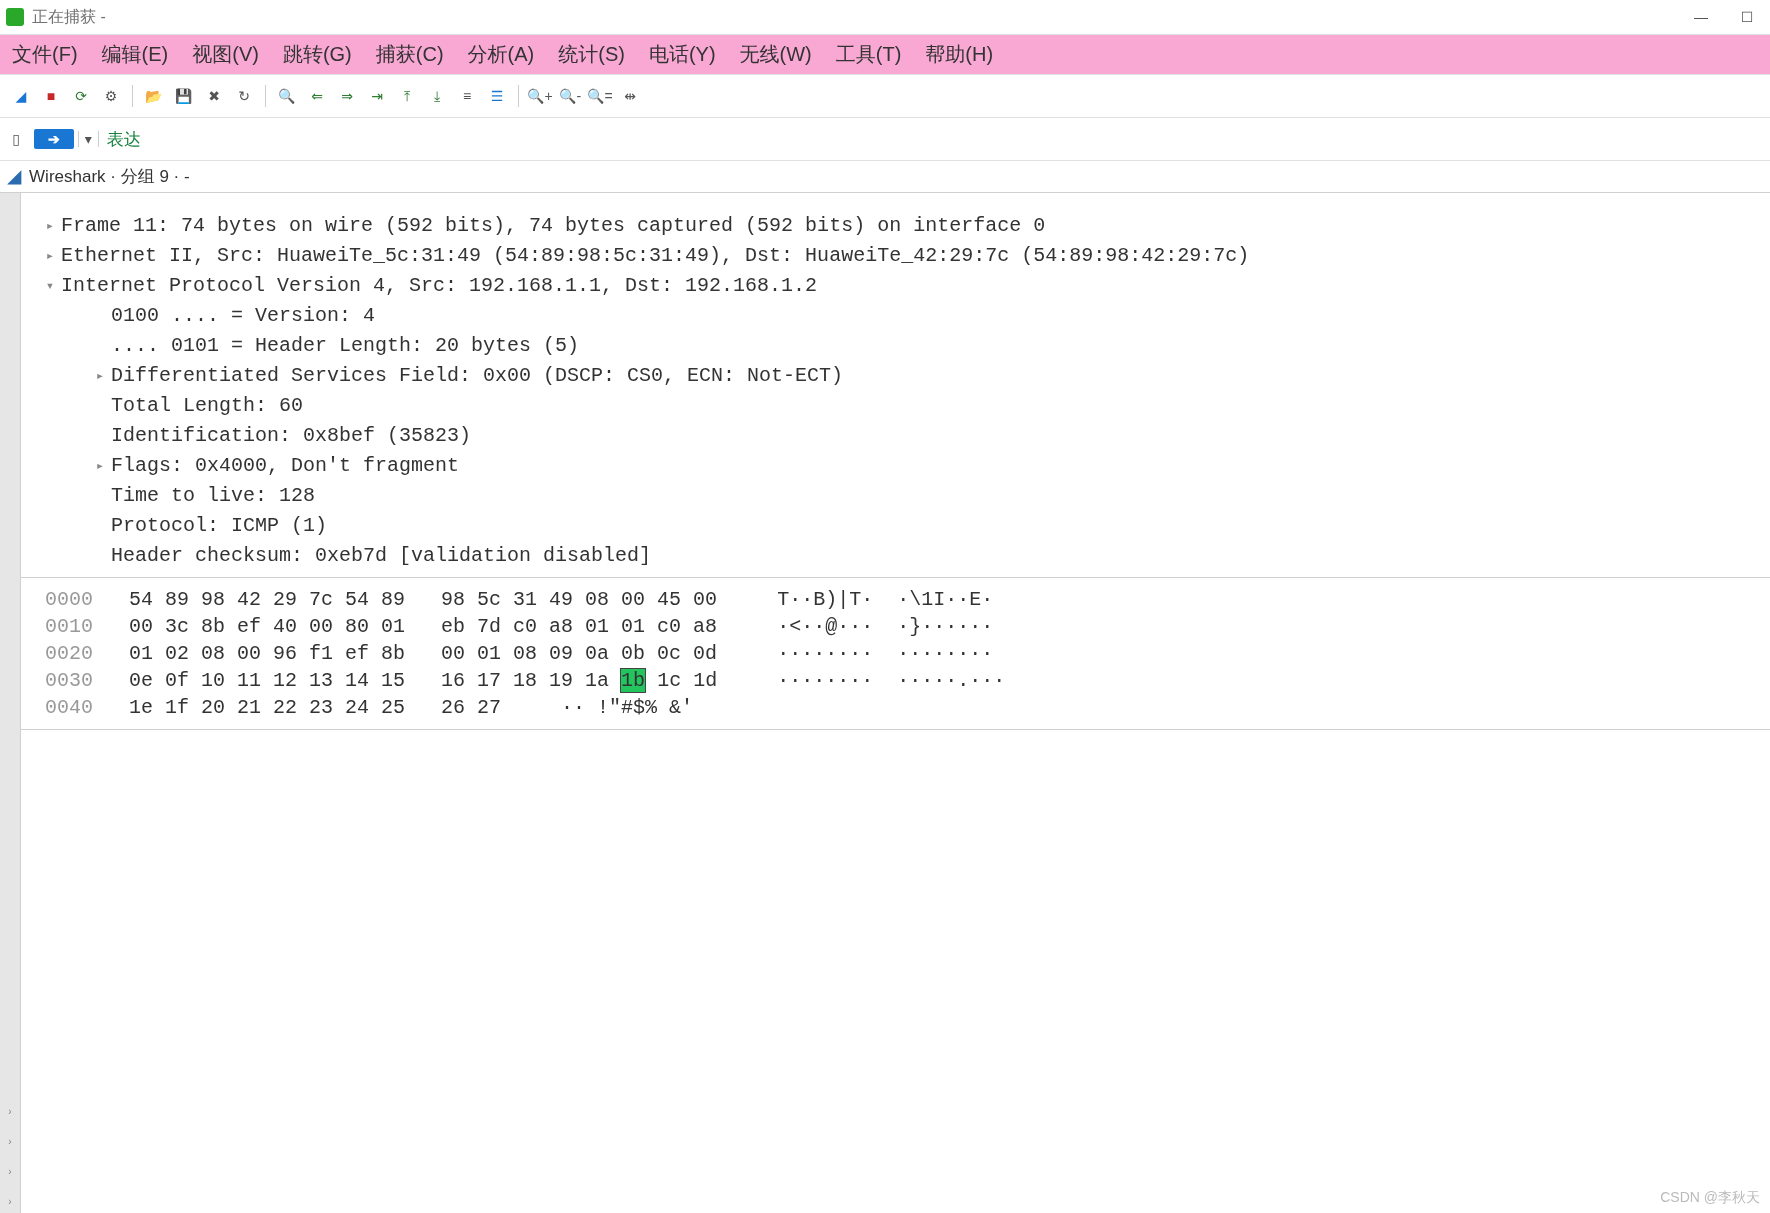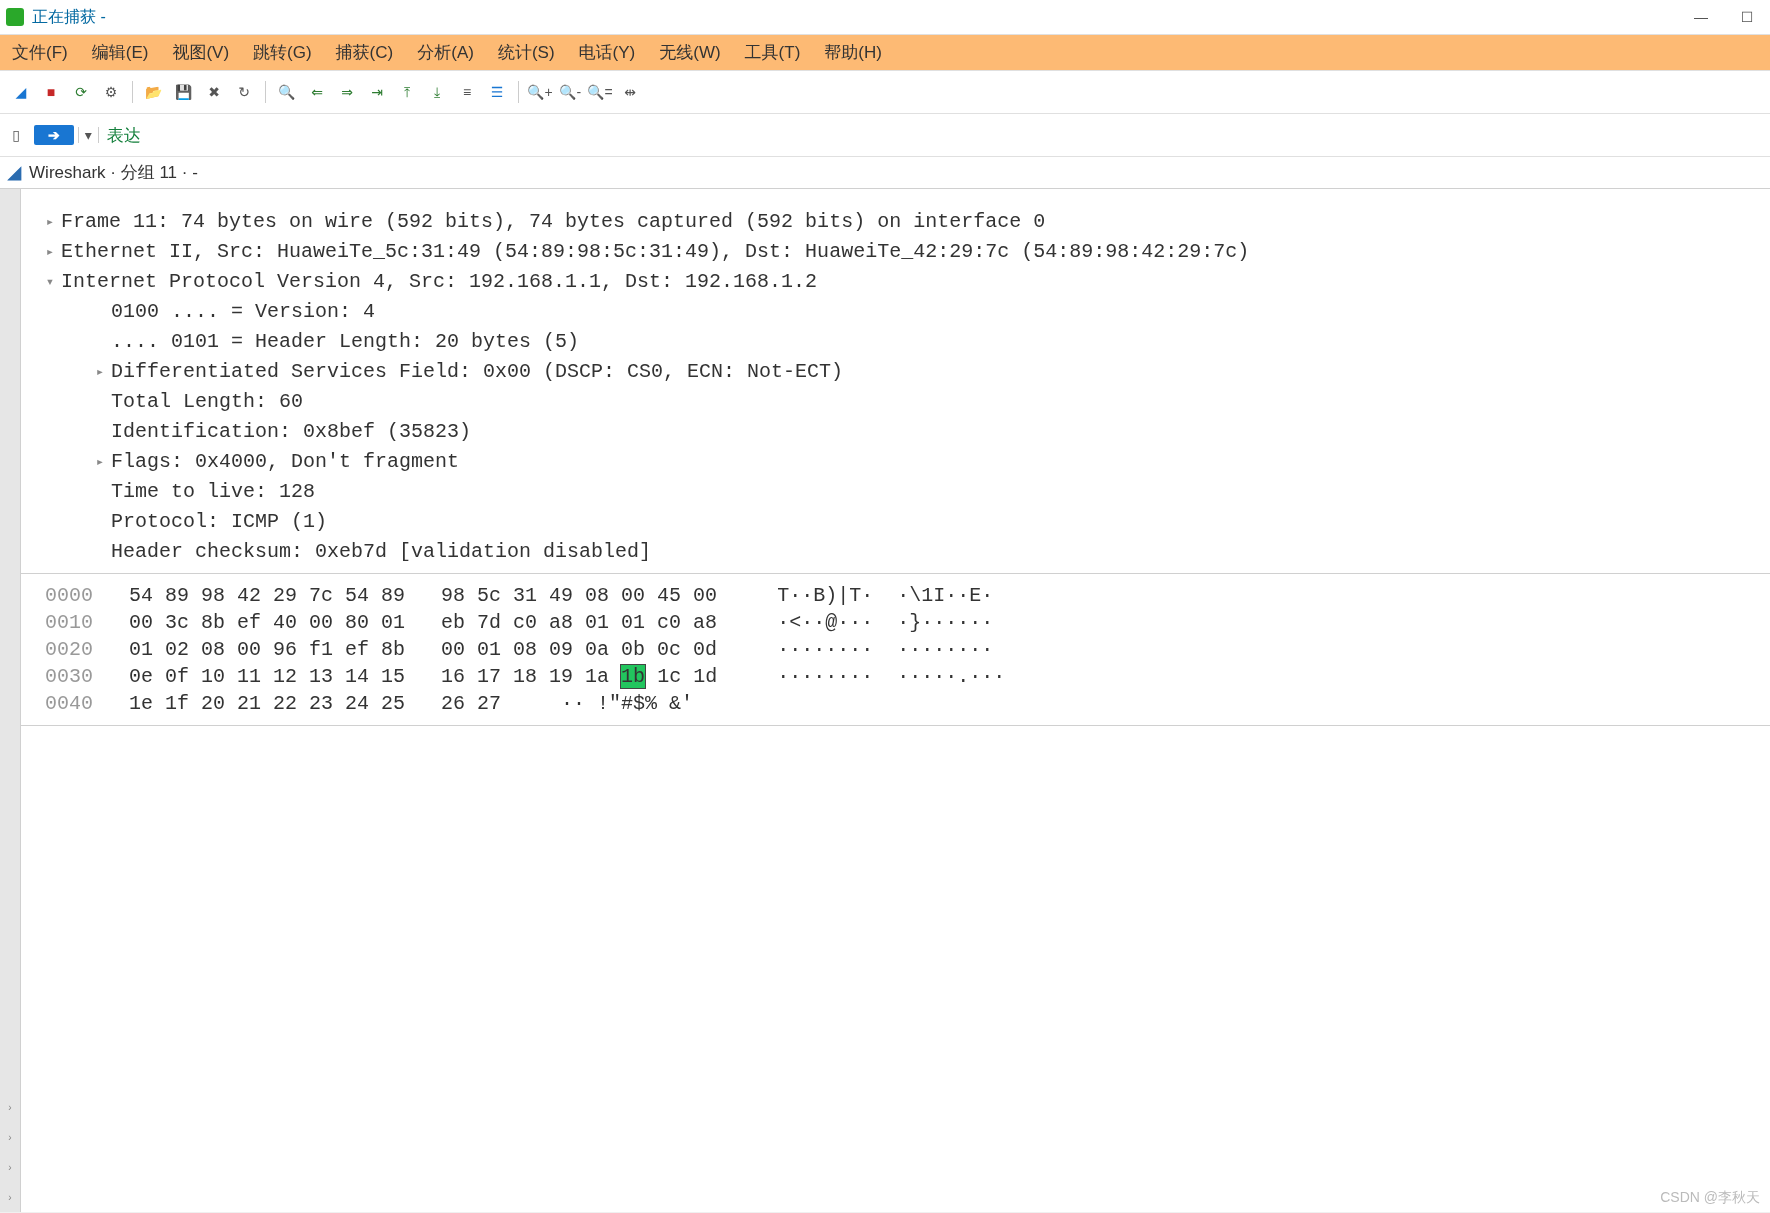--- a/index.html
+++ b/index.html
@@ -27,40 +27,40 @@
     border-radius: 3px;
     margin-right: 8px;
     color: #fff;
     font-size: 12px;
     display: flex;
     align-items: center;
     justify-content: center;
   }
   .titlebar .title-text {
     font-size: 16px;
-    color: #0369a1;
+    color: #737373;
   }
   .titlebar .window-controls {
     margin-left: auto;
     display: flex;
   }
   .titlebar .window-controls .wc {
     width: 46px;
     height: 34px;
     display: flex;
     align-items: center;
     justify-content: center;
     color: #555;
   }
   .menubar {
-    background: #fdba74;
+    background: #f9a8d4;
     display: flex;
     gap: 24px;
     padding: 6px 12px;
-    font-size: 17px;
+    font-size: 20px;
     border-bottom: 1px solid #e0e0e0;
   }
   .menubar .menu-item {
     cursor: default;
   }
   .toolbar {
     background: #ffffff;
     display: flex;
     align-items: center;
     gap: 4px;
@@ -264,21 +264,21 @@
 
 <div class="filterbar">
   <span class="fb-icon">▯</span>
   <span class="apply">➔</span>
   <span class="dropdown-arrow">▾</span>
   <span class="right-label">表达</span>
 </div>
 
 <div class="sub-titlebar">
   <span class="shark-icon">◢</span>
-  <span>Wireshark · 分组 11 · -</span>
+  <span>Wireshark · 分组 9 · -</span>
 </div>
 
 <div class="content-wrap">
   <div class="left-gutter">
     <div>›</div>
     <div>›</div>
     <div>›</div>
     <div>›</div>
   </div>
   <div class="panes">

